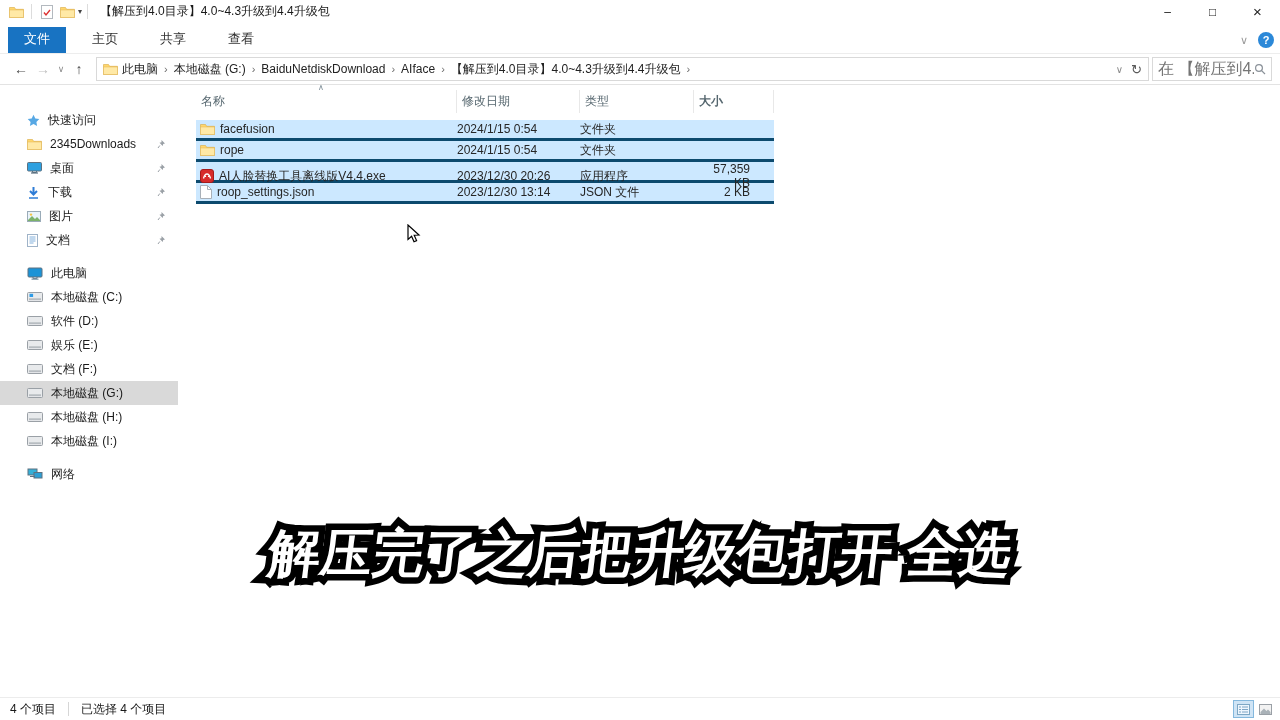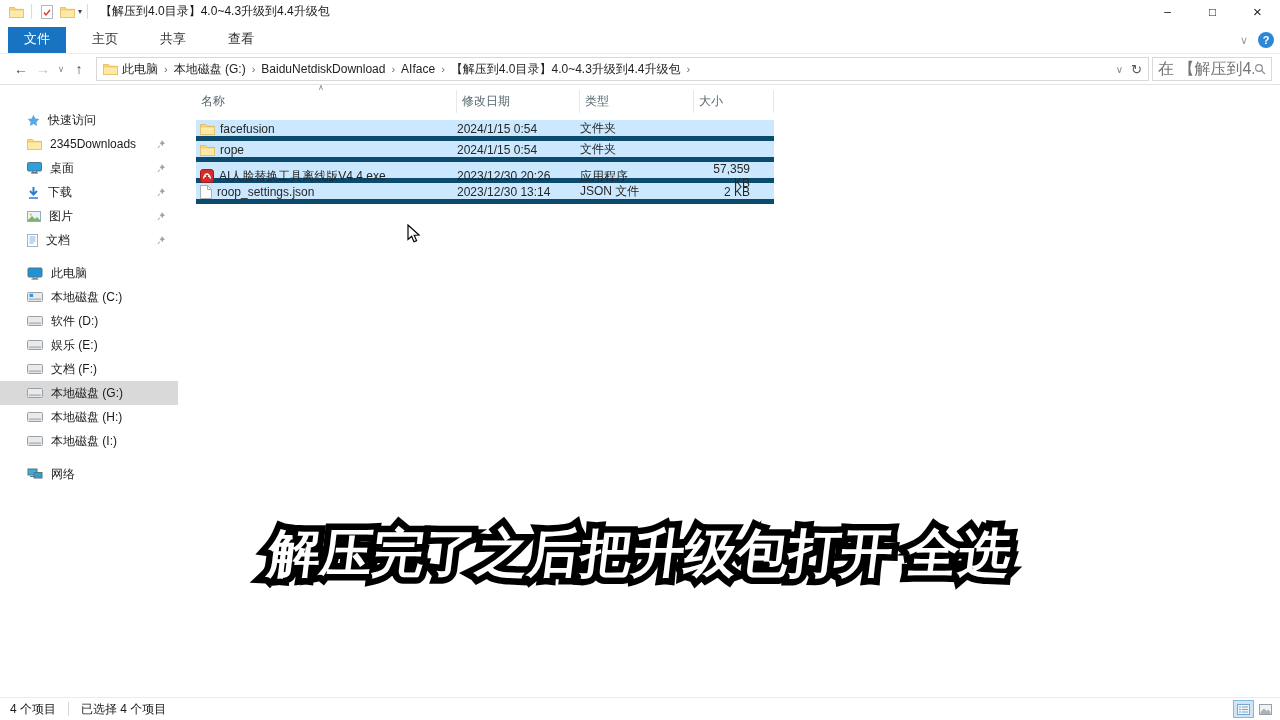--- a/index.html
+++ b/index.html
@@ -48,24 +48,24 @@
   .side-item.child { }
   .side-item.selected { background:#d9d9d9; }
   .side-item .pin { margin-left:auto; margin-right:12px; }
   .side-gap { height:9px; }
   .content { flex:1; position:relative; }
 
   
   .list { position:absolute; left:18px; top:4px; width:578px; }
   .lheader { position:relative; display:grid; grid-template-columns:261px 123px 114px 80px; height:23px; align-items:center; color:#56676f; }
   .lheader .hc { padding-left:5px; height:100%; display:flex; align-items:center; border-right:1px solid #e8e8e8; }
-  .lheader .hc:last-child { justify-content:flex-start; }
+  .lheader .hc:last-child { justify-content:flex-start;font-weight:bold; }
   .sort-caret { position:absolute; left:122px; top:-7px; font-size:8px; color:#7a8a94; }
   .rows { margin-top:7px; }
-  .frow { display:grid; grid-template-columns:261px 123px 114px 80px; height:21px; align-items:center; background:#cce8ff; border-bottom:5px solid #0c4a6e; color:#262626; }
+  .frow { display:grid; grid-template-columns:261px 123px 114px 80px; height:21px; align-items:center; background:#cce8ff; border-bottom:3px solid #0c4a6e; color:#262626; }
   .frow .name { display:flex; align-items:center; gap:5px; padding-left:4px; overflow:hidden; white-space:nowrap; }
   .frow .size { text-align:right; padding-right:24px; }
   .frow svg { flex-shrink:0; }
 
   
   .statusbar { position:absolute; bottom:0; left:0; right:0; height:23px; display:flex; align-items:center; padding-left:10px; background:#fff; border-top:1px solid #ececec; }
   .status-sep { width:1px; height:14px; background:#d6d6d6; margin:0 12px; }
   .view-toggles { position:absolute; right:5px; top:3px; display:flex; gap:3px; }
   .vt { width:19px; height:16px; display:flex; align-items:center; justify-content:center; }
   .vt.active { background:#cfe4f5; outline:1px solid #84b8dd; }

